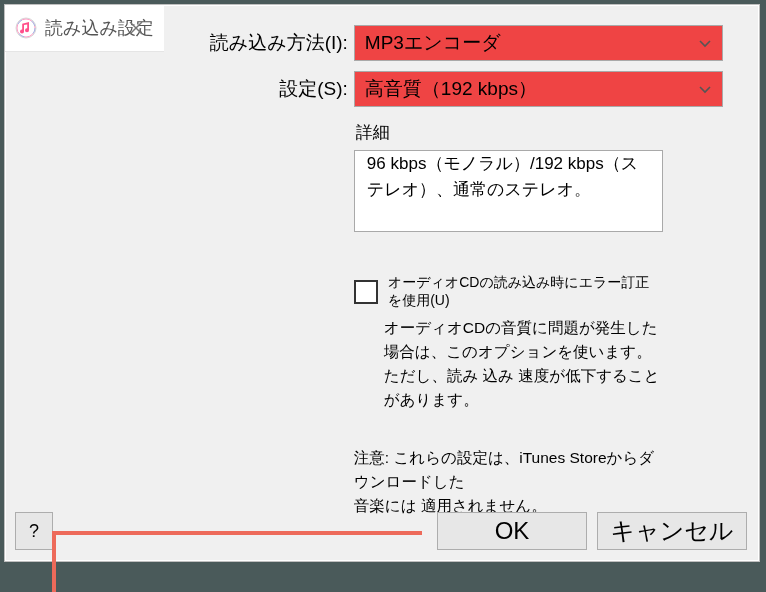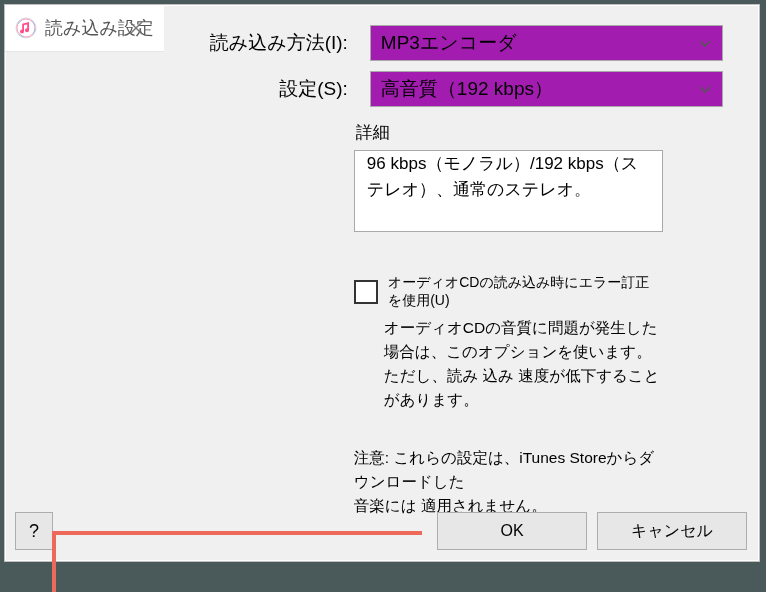--- a/index.html
+++ b/index.html
@@ -57,27 +57,27 @@
     color: #000;
   }
   .row {
     display: flex;
     align-items: center;
     margin-bottom: 10px;
   }
   .row .label {
     width: 164px;
     text-align: right;
-    padding-right: 22px;
+    padding-right: 6px;
     font-size: 19px;
   }
   .select {
     flex: 1;
     height: 34px;
-    background: #a21caf;
+    background: #ef4444;
     border: 1px solid #a9a9a9;
     display: flex;
     align-items: center;
     padding: 0 10px;
     font-size: 19px;
     position: relative;
     cursor: pointer;
   }
   .select .chev {
     position: absolute;
@@ -142,21 +142,21 @@
     display: flex; align-items: center; justify-content: center;
     font-size: 18px;
     cursor: pointer;
   }
   .spacer { flex: 1; }
   .btn {
     width: 148px; height: 36px;
     background: #e7e7e7;
     border: 1px solid #adadad;
     display: flex; align-items: center; justify-content: center;
-    font-size: 16px;
+    font-size: 24px;
     margin-left: 10px;
     cursor: pointer;
   }
   .annot-line-h {
     position: absolute;
     height: 4px;
     background: #ed6a5a;
   }
   .annot-line-v {
     position: absolute;

